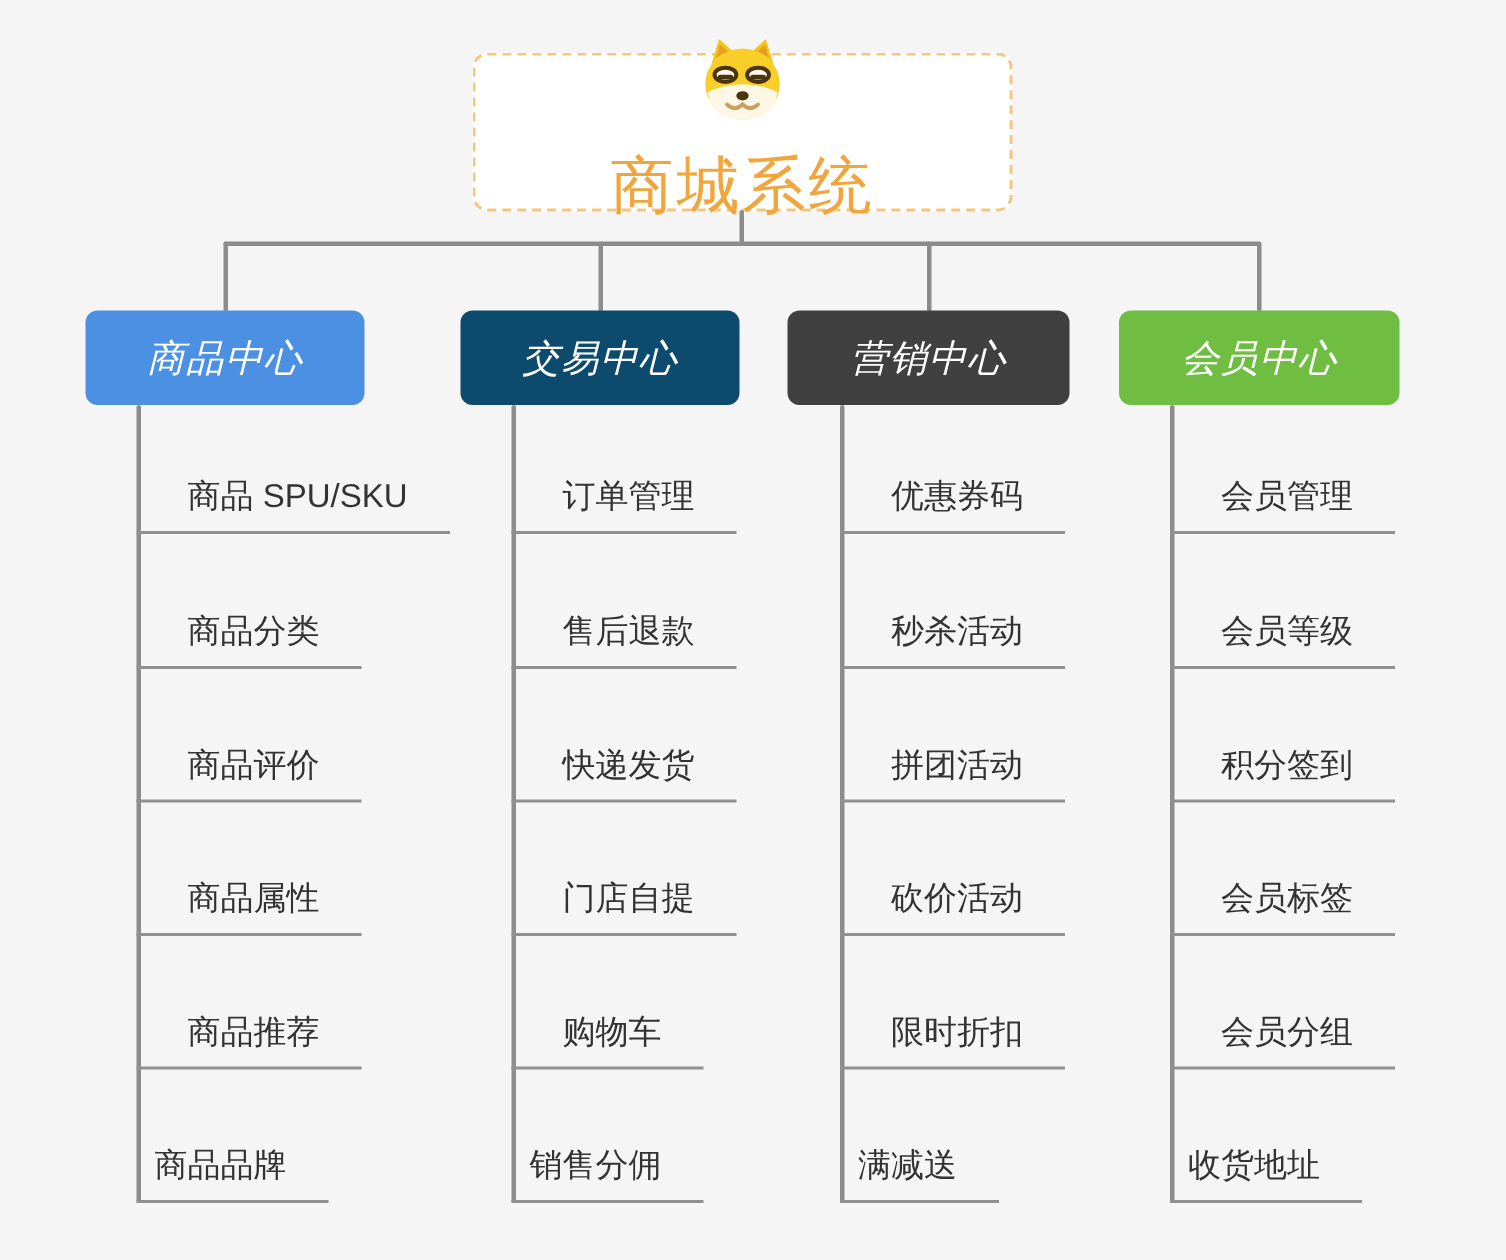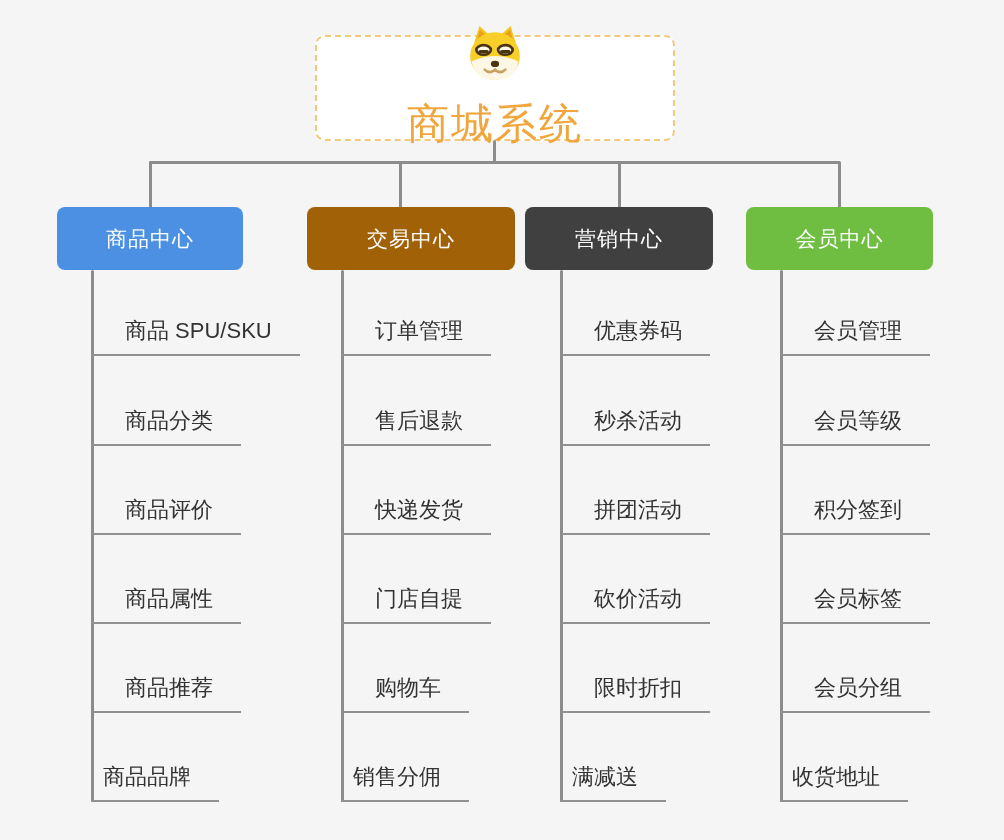--- a/index.html
+++ b/index.html
@@ -32,23 +32,24 @@
     color:#f0a63c;
     letter-spacing:2px;
     white-space:nowrap;
   }
   .doge{width:58px;height:58px;flex:0 0 auto;}
   
   .branch-box{
     position:absolute;top:207px;height:63px;
     border-radius:8px;
     display:flex;align-items:center;justify-content:center;
-    color:#ffffff;font-size:21px;letter-spacing:1px;
+    color:#ffffff;font-size:25px;letter-spacing:1px;
     white-space:nowrap;
     cursor:default;
+    font-style:italic;
   }
   
   .column{position:absolute;top:270px;width:260px;height:540px;margin-left:20px;}
   .leaf{
     position:absolute;left:0;
     display:inline-block;
     padding:0 28px 8px 34px;
     font-size:22px;line-height:30px;color:#333333;
     border-bottom:2px solid #909090;
     white-space:nowrap;
@@ -94,21 +95,21 @@
   <div class="line v" style="left:493px;top:140px;height:23px;"></div>
   <div class="line h" style="left:149px;top:161px;width:691px;"></div>
   <div class="line v" style="left:149px;top:161px;height:47px;"></div>
   <div class="line v" style="left:399px;top:161px;height:47px;"></div>
   <div class="line v" style="left:618px;top:161px;height:47px;"></div>
   <div class="line v" style="left:838px;top:161px;height:47px;"></div>
 
   <div class="branch-box" style="left: 57px; width: 186px; background: rgb(75, 144, 226);">
       <span>商品中心</span>
     </div>
-  <div class="branch-box" style="left: 307px; width: 208px; background: #a16207;">
+  <div class="branch-box" style="left: 307px; width: 186px; background: #0c4a6e;">
       <span>交易中心</span>
     </div>
   <div class="branch-box" style="left: 525px; width: 188px; background: #404040;">
       <span>营销中心</span>
     </div>
   <div class="branch-box" style="left: 746px; width: 187px; background: rgb(111, 190, 66);">
       <span>会员中心</span>
     </div>
 
   <div class="column" style="left:71px;">

